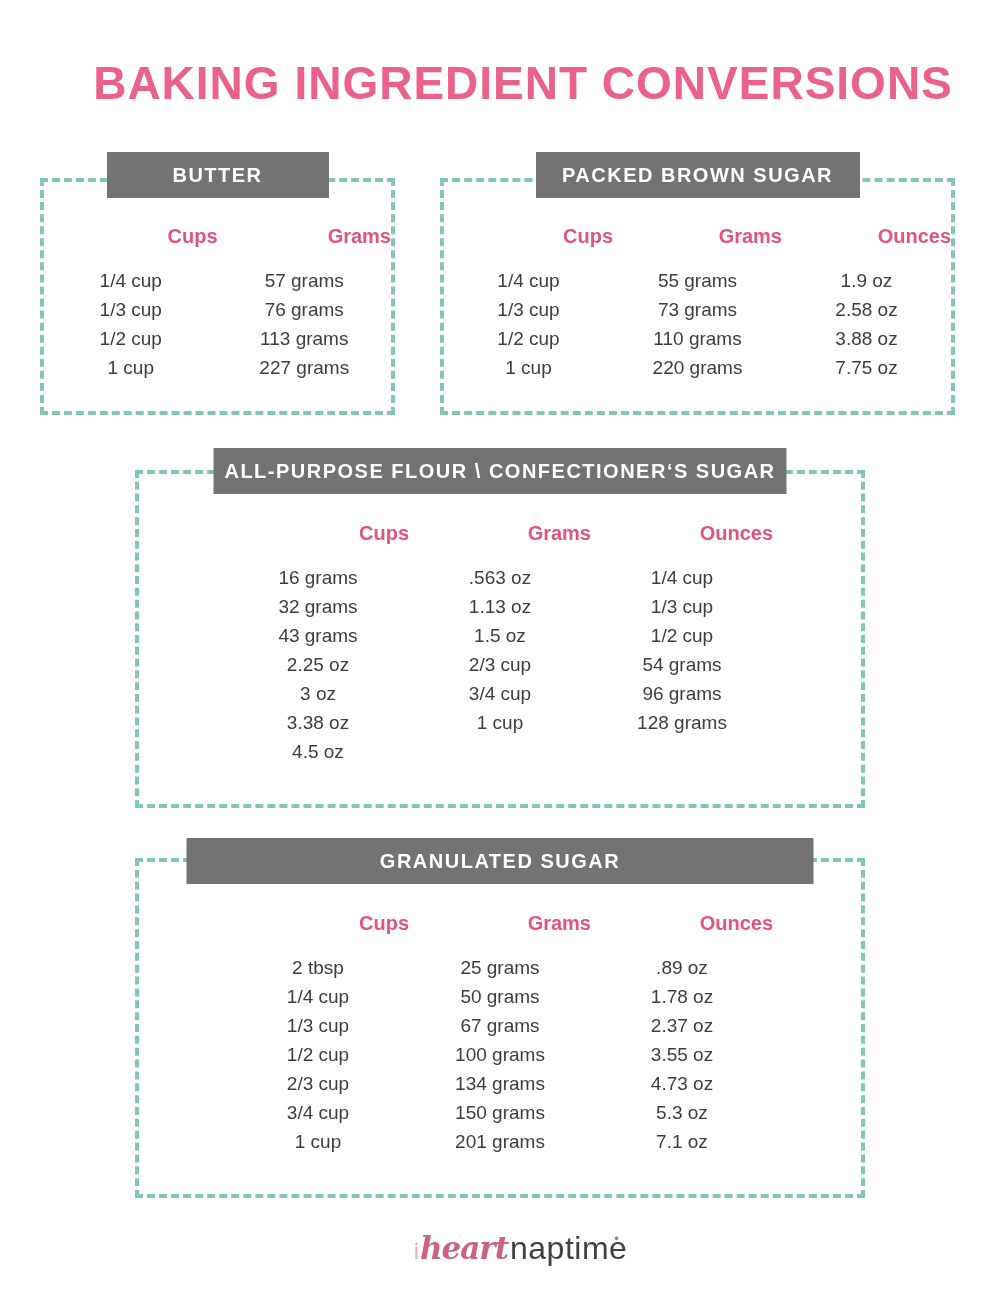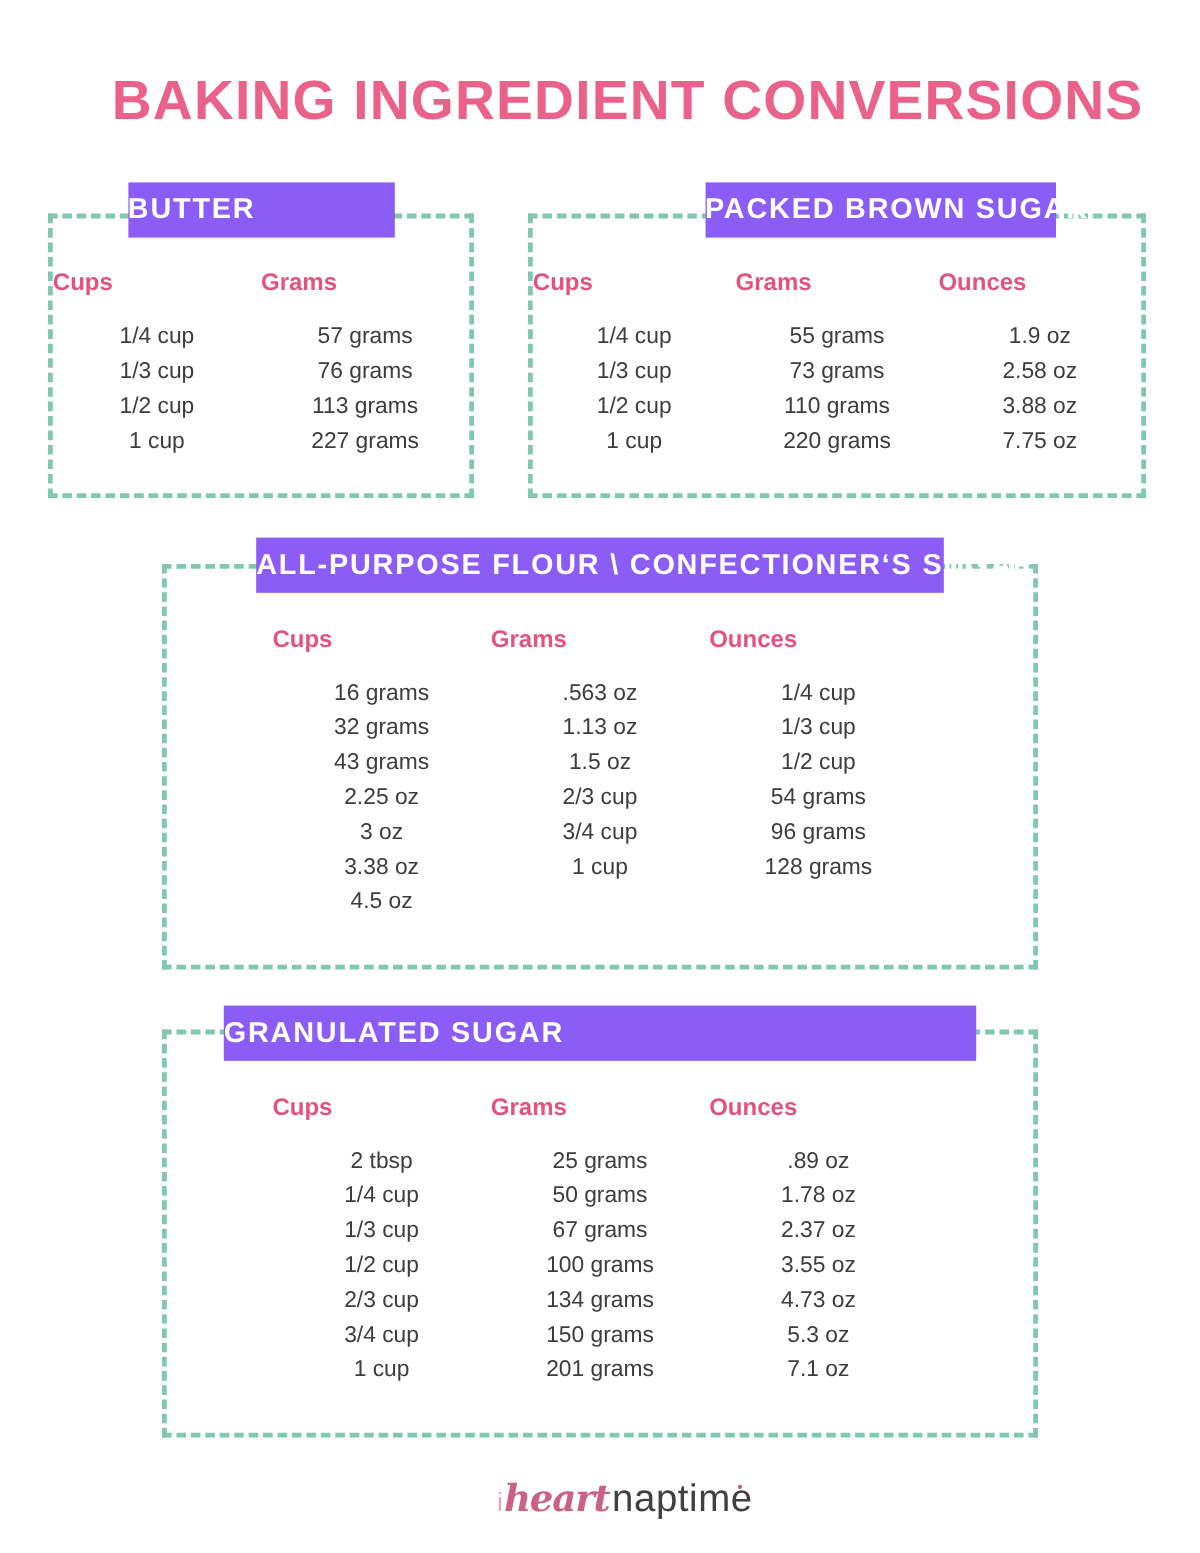--- a/index.html
+++ b/index.html
@@ -11,42 +11,42 @@
     position:absolute; top:56px; left:0; right:0;
     text-align:center; font-size:46px; font-weight:bold;
     color:#ea6189; letter-spacing:1px; white-space:nowrap;
   }
   .panel {
     position:absolute; box-sizing:border-box;
     border:4px dashed #82c7b3;
   }
   .band {
     position:absolute; left:50%; transform:translateX(-50%);
-    background:#8b5cf6; color:#ffffff; text-align:left;
-    font-weight:bold; font-size:24px; letter-spacing:1.5px;
+    background:#737373; color:#ffffff; text-align:center;
+    font-weight:bold; font-size:20px; letter-spacing:1.5px;
     height:46px; line-height:46px; white-space:nowrap;
   }
   .p-butter { left:40px;  top:178px; width:355px; height:237px; }
   .p-butter .band { width:222px; top:-30px; }
   .p-brown  { left:440px; top:178px; width:515px; height:237px; }
-  .p-brown .band { width:292px; top:-30px;margin-left:36px; }
+  .p-brown .band { width:324px; top:-30px; }
   .p-flour  { left:135px; top:470px; width:730px; height:338px; }
   .p-flour .band { width:573px; top:-26px; }
   .p-gran   { left:135px; top:858px; width:730px; height:340px; }
   .p-gran .band { width:627px; top:-24px; }
 
   .grid { display:grid; }
   .p-butter .grid { grid-template-columns:1fr 1fr; padding-top:42px; }
   .p-brown  .grid { grid-template-columns:1fr 1fr 1fr; padding-top:42px; }
   .p-flour  .grid { grid-template-columns:1fr 1fr 1fr; padding:47px 88px 0; }
   .p-gran   .grid { grid-template-columns:1fr 1fr 1fr; padding:49px 88px 0; }
 
   .col-head {
     color:#e2537f; font-weight:bold; font-size:20px;
-    text-align:left; height:42px; line-height:24px;
+    text-align:right; height:42px; line-height:24px;
   }
   .cell {
     color:#3d3d3d; font-size:19px; line-height:29px; text-align:center;
     white-space:nowrap;
   }
 
   .logo { position:absolute; top:1230px; left:0; right:0; text-align:center; white-space:nowrap; }
   .logo-i { font-size:22px; color:#dfa9b8; margin-right:1px; }
   .logo-heart {
     font-family:"DejaVu Serif", serif; font-style:italic; font-weight:bold;

